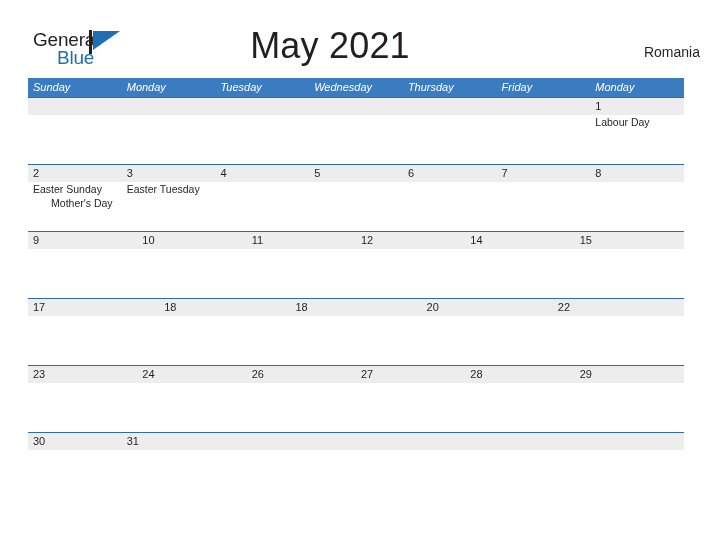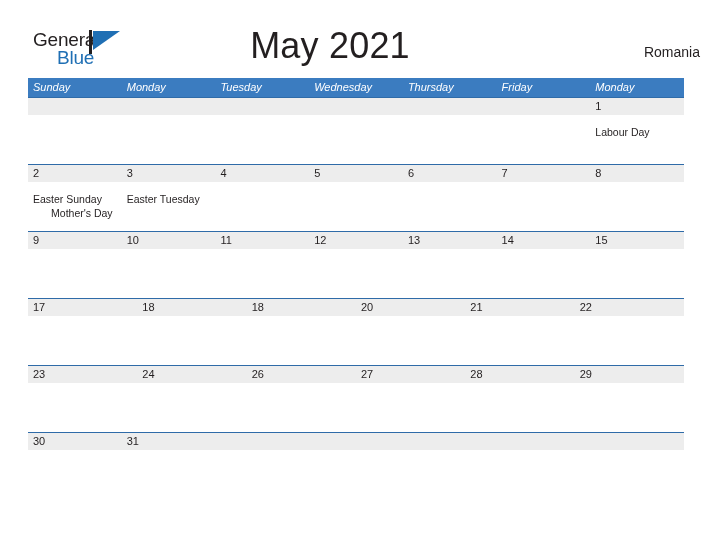--- a/index.html
+++ b/index.html
@@ -161,21 +161,21 @@
     box-sizing: border-box;
     padding-left: 5px;
     font-size: 11px;
     line-height: 17px;
     color: #231f20;
   }
   .events-cell {
     flex: 1 1 0;
     box-sizing: border-box;
     padding-left: 5px;
-    padding-top: 10px;
+    padding-top: 0;
   }
   .event {
     font-size: 10.5px;
     line-height: 14px;
     color: #231f20;
     white-space: nowrap;
   }
   .event.indent {
     padding-left: 9px;
     text-align: center;
@@ -260,41 +260,39 @@
             <div class="events-cell"></div>
             <div class="events-cell"></div>
           </div>
         </div>
         <div class="week">
           <div class="week-band">
             <div class="daynum-cell">9</div>
             <div class="daynum-cell">10</div>
             <div class="daynum-cell">11</div>
             <div class="daynum-cell">12</div>
-            <div class="daynum-cell">13</div>
             <div class="daynum-cell">14</div>
             <div class="daynum-cell">15</div>
           </div>
           <div class="week-body">
             <div class="events-cell"></div>
             <div class="events-cell"></div>
             <div class="events-cell"></div>
             <div class="events-cell"></div>
             <div class="events-cell"></div>
             <div class="events-cell"></div>
             <div class="events-cell"></div>
           </div>
         </div>
         <div class="week">
           <div class="week-band">
             <div class="daynum-cell">17</div>
             <div class="daynum-cell">18</div>
             <div class="daynum-cell">18</div>
             <div class="daynum-cell">20</div>
-            <div class="daynum-cell">21</div>
             <div class="daynum-cell">22</div>
           </div>
           <div class="week-body">
             <div class="events-cell"></div>
             <div class="events-cell"></div>
             <div class="events-cell"></div>
             <div class="events-cell"></div>
             <div class="events-cell"></div>
             <div class="events-cell"></div>
             <div class="events-cell"></div>

